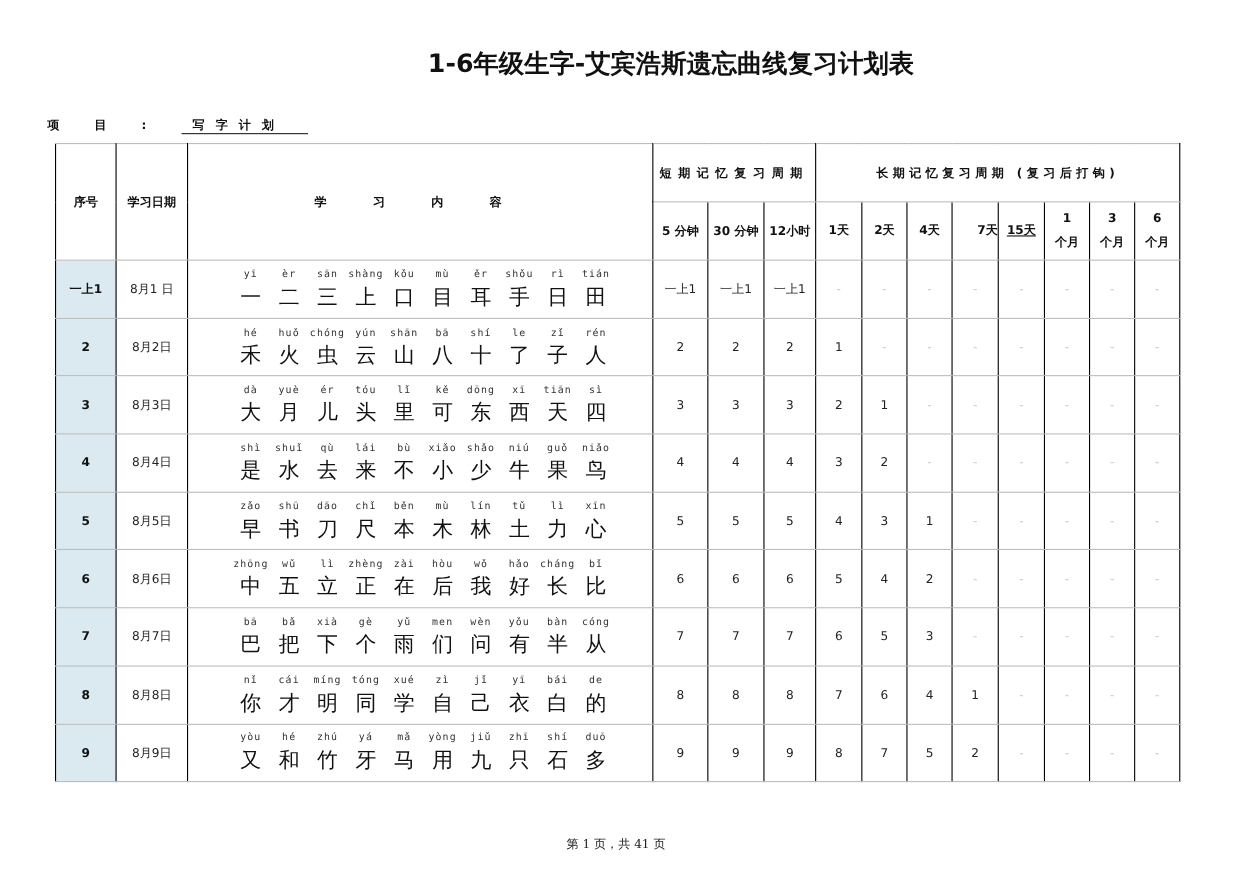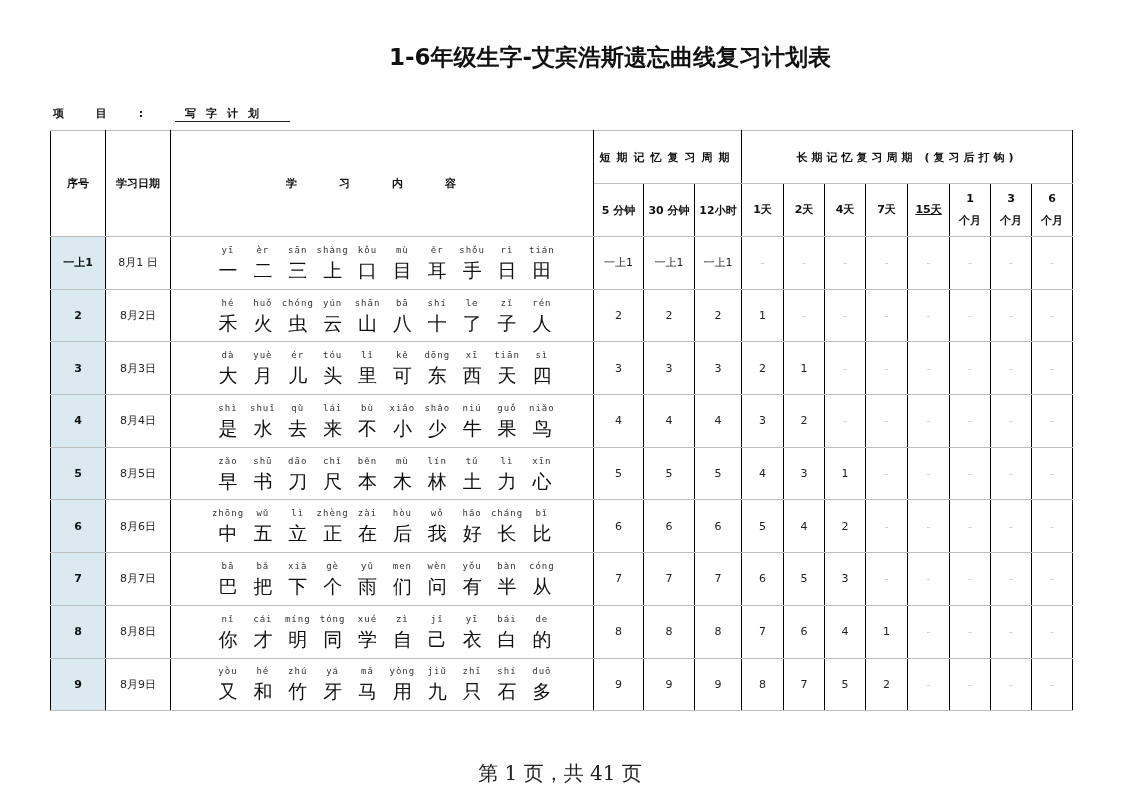--- a/index.html
+++ b/index.html
@@ -1,38 +1,38 @@
 <!DOCTYPE html>
 <html><head>
 <meta charset="utf-8">
 <style>
   * { box-sizing: border-box; margin: 0; padding: 0; }
   body { width: 1122px; height: 794px; background: #ffffff; position: relative; overflow: hidden; font-family: "DejaVu Sans", sans-serif; color: #111; }
   .title { position: absolute; left: 360px; top: 42px; width: 500px; text-align: center; font-size: 23px; font-weight: bold; letter-spacing: 0px; font-family: "DejaVu Sans", sans-serif; }
-  .project { position: absolute; left: 53px; top: 106px; font-size: 11px; font-weight: bold; display: flex; align-items: baseline; }
+  .project { position: absolute; left: 43px; top: 106px; font-size: 11px; font-weight: bold; display: flex; align-items: baseline; }
   .project .lbl { letter-spacing: 14px; }
   .project .val { margin-left: 18px; width: 115px; border-bottom: 1px solid #222; letter-spacing: 10px; padding-left: 10px; }
   table.grid { position: absolute; left: 50px; top: 130px; border-collapse: collapse; table-layout: fixed; width: 1023px; }
   table.grid td, table.grid th { border-left: 1.5px solid #000; border-right: 1.5px solid #000; border-top: 1px solid #bdbdbd; border-bottom: 1px solid #bdbdbd; text-align: center; vertical-align: middle; font-size: 11px; }
   th { font-weight: bold; font-size: 10px; }
   .hdr1 { height: 53px; }
   .hdr2 { height: 53px; }
   .row { height: 52.7px; }
   .seq { background: #daeaf0; font-weight: bold; font-size: 12px; }
   .date { font-size: 11px; color: #222; }
   .content { padding: 0 20px; }
   .chars { display: flex; justify-content: space-between; padding: 0 16px 0 22px; }
   .ch { width: 30px; text-align: center; display: flex; flex-direction: column; align-items: center; }
   .py { font-size: 9px; color: #333; height: 14px; line-height: 14px; white-space: nowrap; letter-spacing: 1px; font-family: "DejaVu Sans Mono", monospace; }
   .hz { font-size: 19px; line-height: 26px; font-family: "DejaVu Serif", serif; color: #111; }
   .num { font-size: 11px; color: #222; }
   .dash { color: #c8c8c8; font-size: 10px; }
   .spaced { letter-spacing: 6px; }
   .content-head { letter-spacing: 42px; padding-left: 20px; }
-  .footer { position: absolute; left: 460px; top: 760px; width: 200px; text-align: center; font-size: 20px; font-family: "DejaVu Serif", serif; color: #222; }
+  .footer { position: absolute; left: 460px; top: 760px; width: 200px; text-align: center; font-size: 11px; font-family: "DejaVu Serif", serif; color: #222; }
 </style>
 </head>
 <body>
 
 <div class="title">1-6年级生字-艾宾浩斯遗忘曲线复习计划表</div>
 
 <div class="project">
   <span class="lbl">项 目 :</span>
   <span class="val">写字计划</span>
 </div>
@@ -62,21 +62,21 @@
       <th colspan="3" class="spaced">短期记忆复习周期</th>
       <th colspan="8" class="spaced" style="letter-spacing:4px">长期记忆复习周期 (复习后打钩)</th>
     </tr>
     <tr class="hdr2" id="subhdr">
         <th>5 分钟</th>
         <th>30 分钟</th>
         <th>12小时</th>
         <th style="white-space: pre-line; line-height: 22px;">1天</th>
         <th style="white-space: pre-line; line-height: 22px;">2天</th>
         <th style="white-space: pre-line; line-height: 22px;">4天</th>
-        <th style="white-space: pre-line; line-height: 22px;">7天</th>
+        <th style="white-space: pre-line; line-height: 22px; text-align: right;">7天</th>
         <th style="white-space: pre-line; line-height: 22px; text-decoration: underline;">15天</th>
         <th style="white-space: pre-line; line-height: 22px;">1
 个月</th>
         <th style="white-space: pre-line; line-height: 22px;">3
 个月</th>
         <th style="white-space: pre-line; line-height: 22px;">6
 个月</th>
       </tr>
   </thead>
   <tbody id="tbody">

